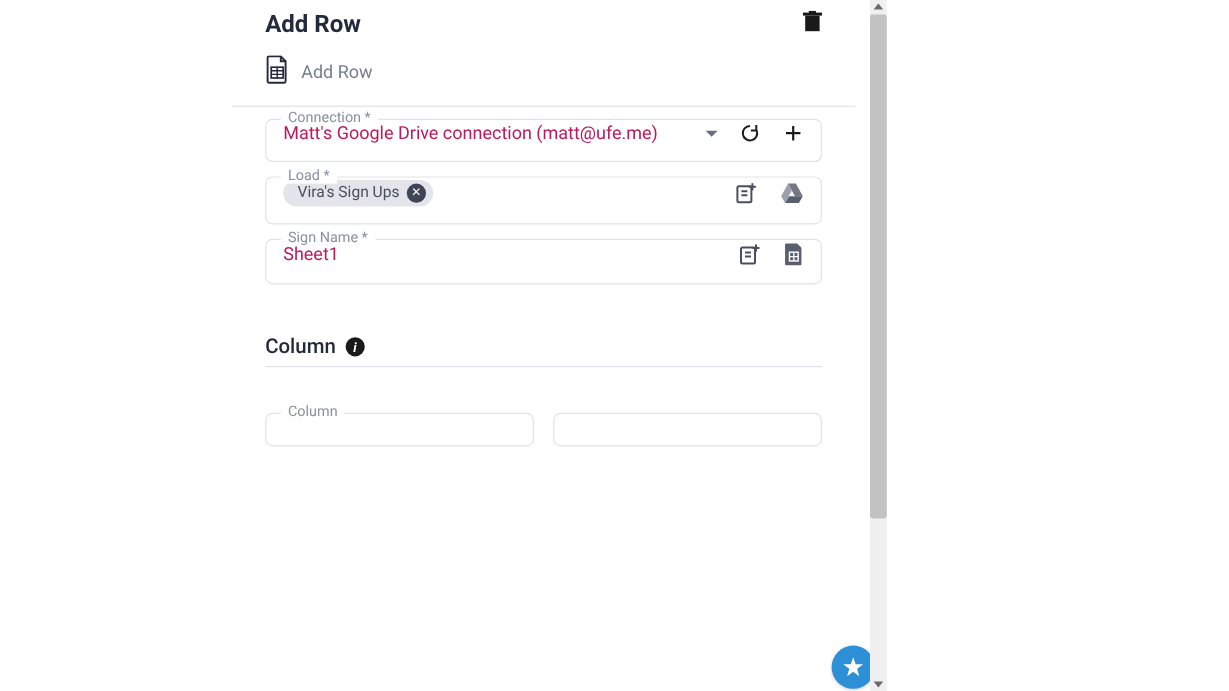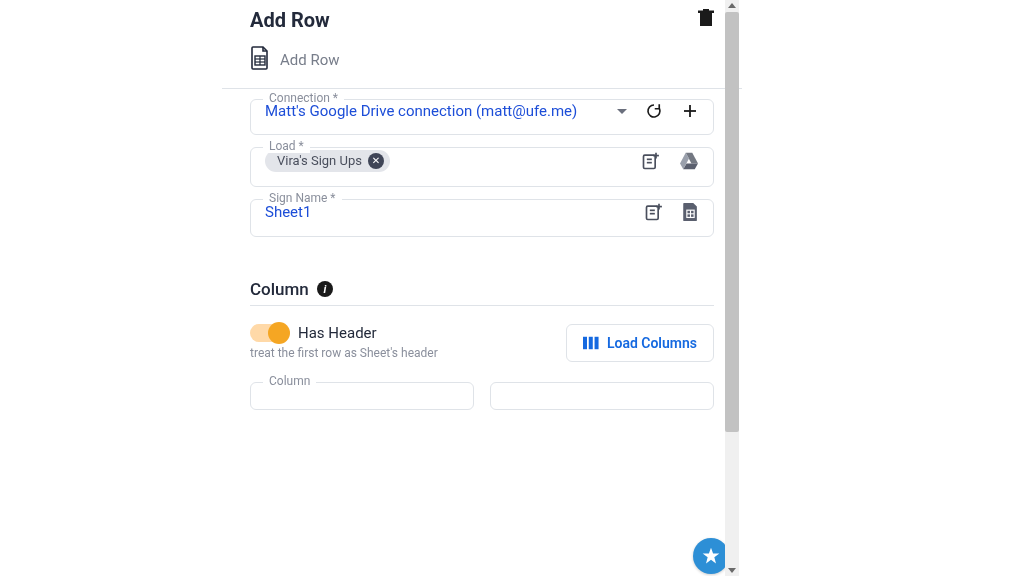--- a/index.html
+++ b/index.html
@@ -6,21 +6,21 @@
     body {
       font-family: -apple-system, BlinkMacSystemFont, "Segoe UI", Roboto, Arial, sans-serif;
       width: 1024px;
       height: 576px;
       background: #fff;
       position: relative;
       overflow: hidden;
     }
     .panel {
       position: absolute;
-      left: 222px;
+      left: 193px;
       top: 0;
       width: 520px;
       height: 440px;
       background: #fff;
     }
     .header-row {
       display: flex;
       justify-content: space-between;
       align-items: center;
       padding: 8px 28px 4px 28px;
@@ -68,21 +68,21 @@
       font-size: 12px;
       color: #8a8f9c;
     }
     .field-content-row {
       display: flex;
       align-items: center;
       justify-content: space-between;
     }
     .field-value {
       font-size: 15px;
-      color: #1d4ed8;
+      color: #be185d;
     }
     .field-icons {
       display: flex;
       align-items: center;
       gap: 18px;
       color: #5a5f6e;
     }
     .chevron-down {
       width: 0; height: 0;
       border-left: 5px solid transparent;
@@ -369,39 +369,20 @@
     </div>
 
   </div>
 
   <div class="section-header">
     <span class="section-title">Column</span>
     <span class="info-icon">i</span>
   </div>
   <div class="section-divider"></div>
 
-  <div class="toggle-row">
-    <div class="toggle-left">
-      <div class="toggle-line">
-        <div class="toggle">
-          <div class="toggle-knob"></div>
-        </div>
-        <span class="toggle-label">Has Header</span>
-      </div>
-      <span class="toggle-desc">treat the first row as Sheet's header</span>
-    </div>
-    <div class="load-btn">
-      <svg width="16" height="14" viewBox="0 0 18 14">
-        <rect x="0" y="0" width="4.5" height="14" fill="#1569e0"></rect>
-        <rect x="6.5" y="0" width="4.5" height="14" fill="#1569e0"></rect>
-        <rect x="13" y="0" width="4.5" height="14" fill="#1569e0"></rect>
-      </svg>
-      <span>Load Columns</span>
-    </div>
-  </div>
 
   <div class="columns-row">
     <div class="col-stub">
       <span class="col-stub-label">Column</span>
     </div>
     <div class="col-stub"></div>
   </div>
 
 </div>
 

